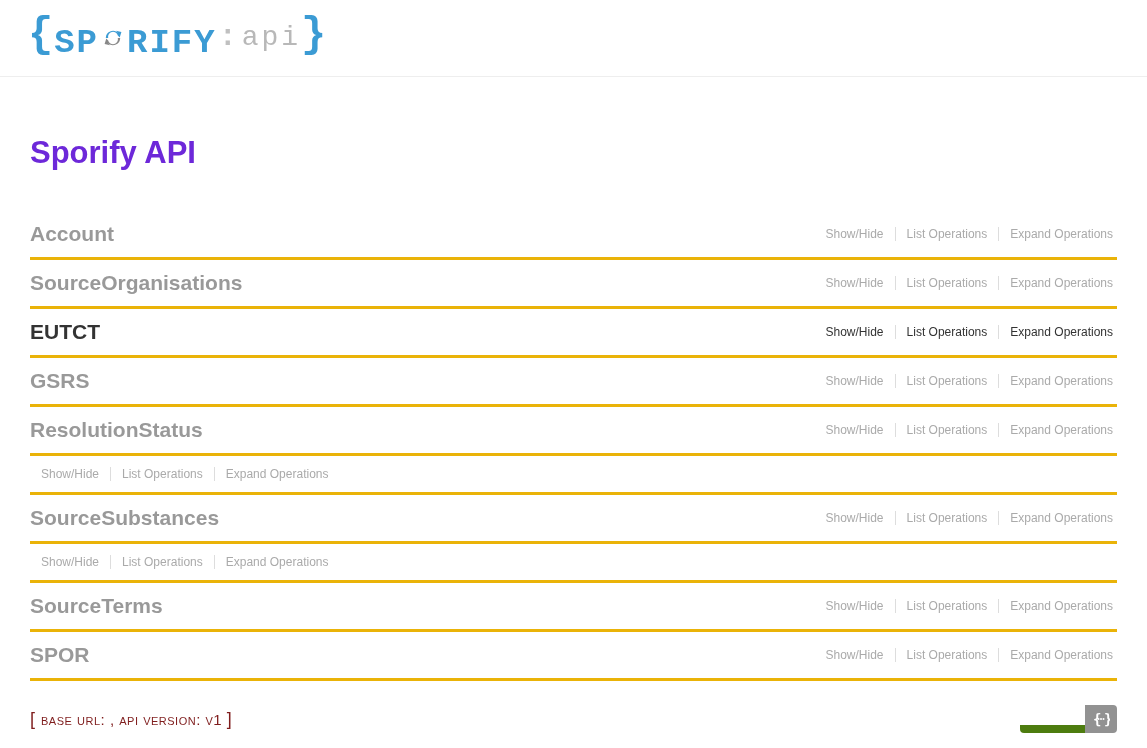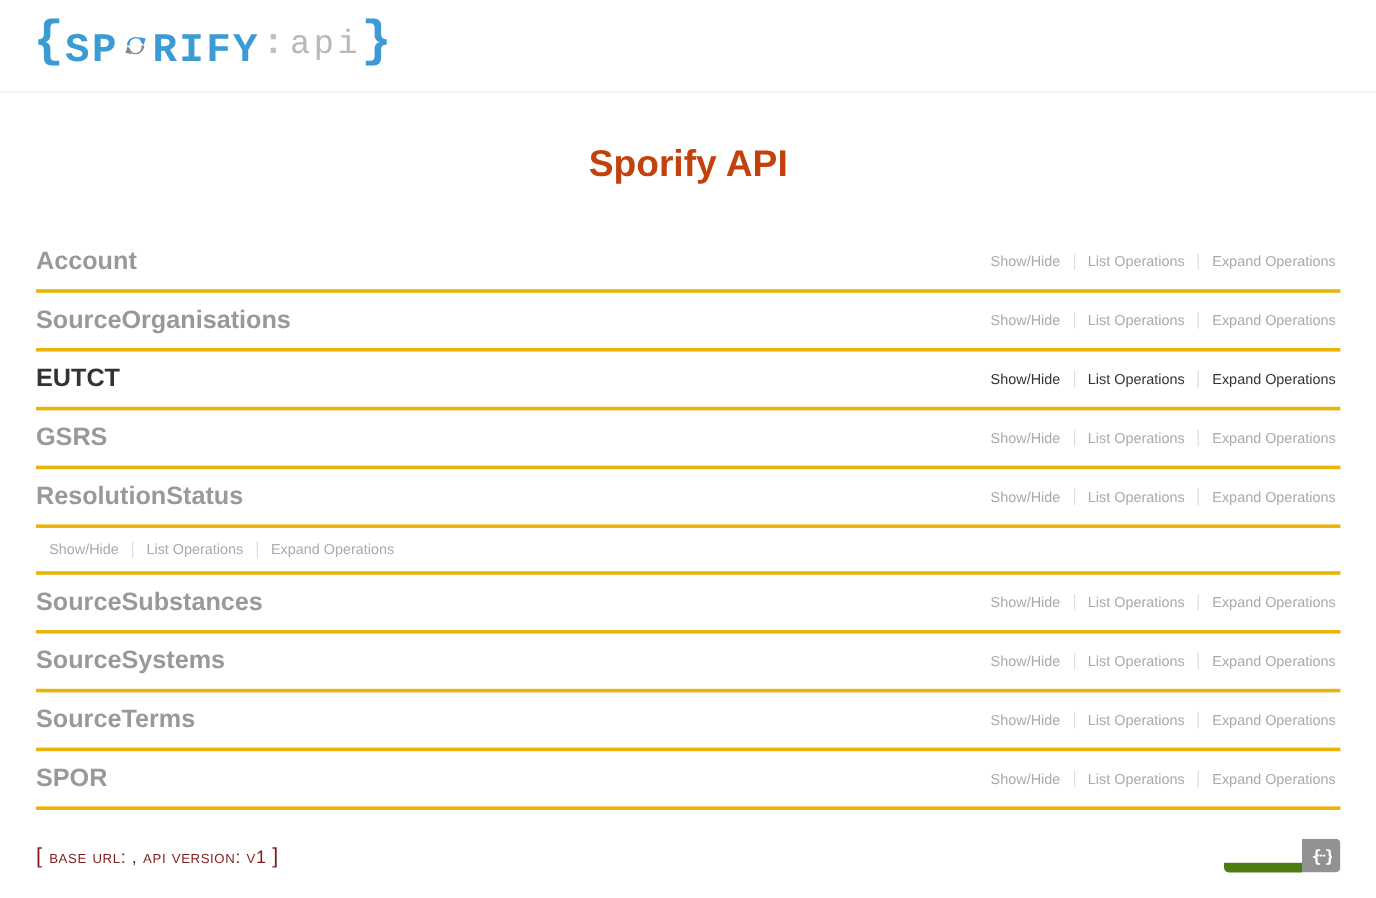--- a/index.html
+++ b/index.html
@@ -63,26 +63,25 @@
       font-weight: normal;
       letter-spacing: 3px;
       font-size: 28px;
     }
     
     .content {
       padding: 0 30px 30px 30px;
     }
     
     .page-title {
-      color: #c2410c;
+      color: #6d28d9;
       font-size: 31px;
       font-weight: bold;
-      margin-top: 42px;
+      margin-top: 58px;
       margin-bottom: 40px;
-      text-align: center;
     }
     
     .resource-row {
       display: flex;
       justify-content: space-between;
       align-items: center;
       padding: 11px 4px 11px 0;
       border-bottom: 3px solid #eab308;
     }
     
@@ -241,21 +240,20 @@
       </div>
       <div class="resource-row">
         <div class="resource-name">SourceSubstances</div>
         <div class="resource-actions">
           <span class="action-link">Show/Hide</span>
           <span class="action-link">List Operations</span>
           <span class="action-link">Expand Operations</span>
         </div>
       </div>
       <div class="resource-row">
-        <div class="resource-name">SourceSystems</div>
         <div class="resource-actions">
           <span class="action-link">Show/Hide</span>
           <span class="action-link">List Operations</span>
           <span class="action-link">Expand Operations</span>
         </div>
       </div>
       <div class="resource-row">
         <div class="resource-name">SourceTerms</div>
         <div class="resource-actions">
           <span class="action-link">Show/Hide</span>

